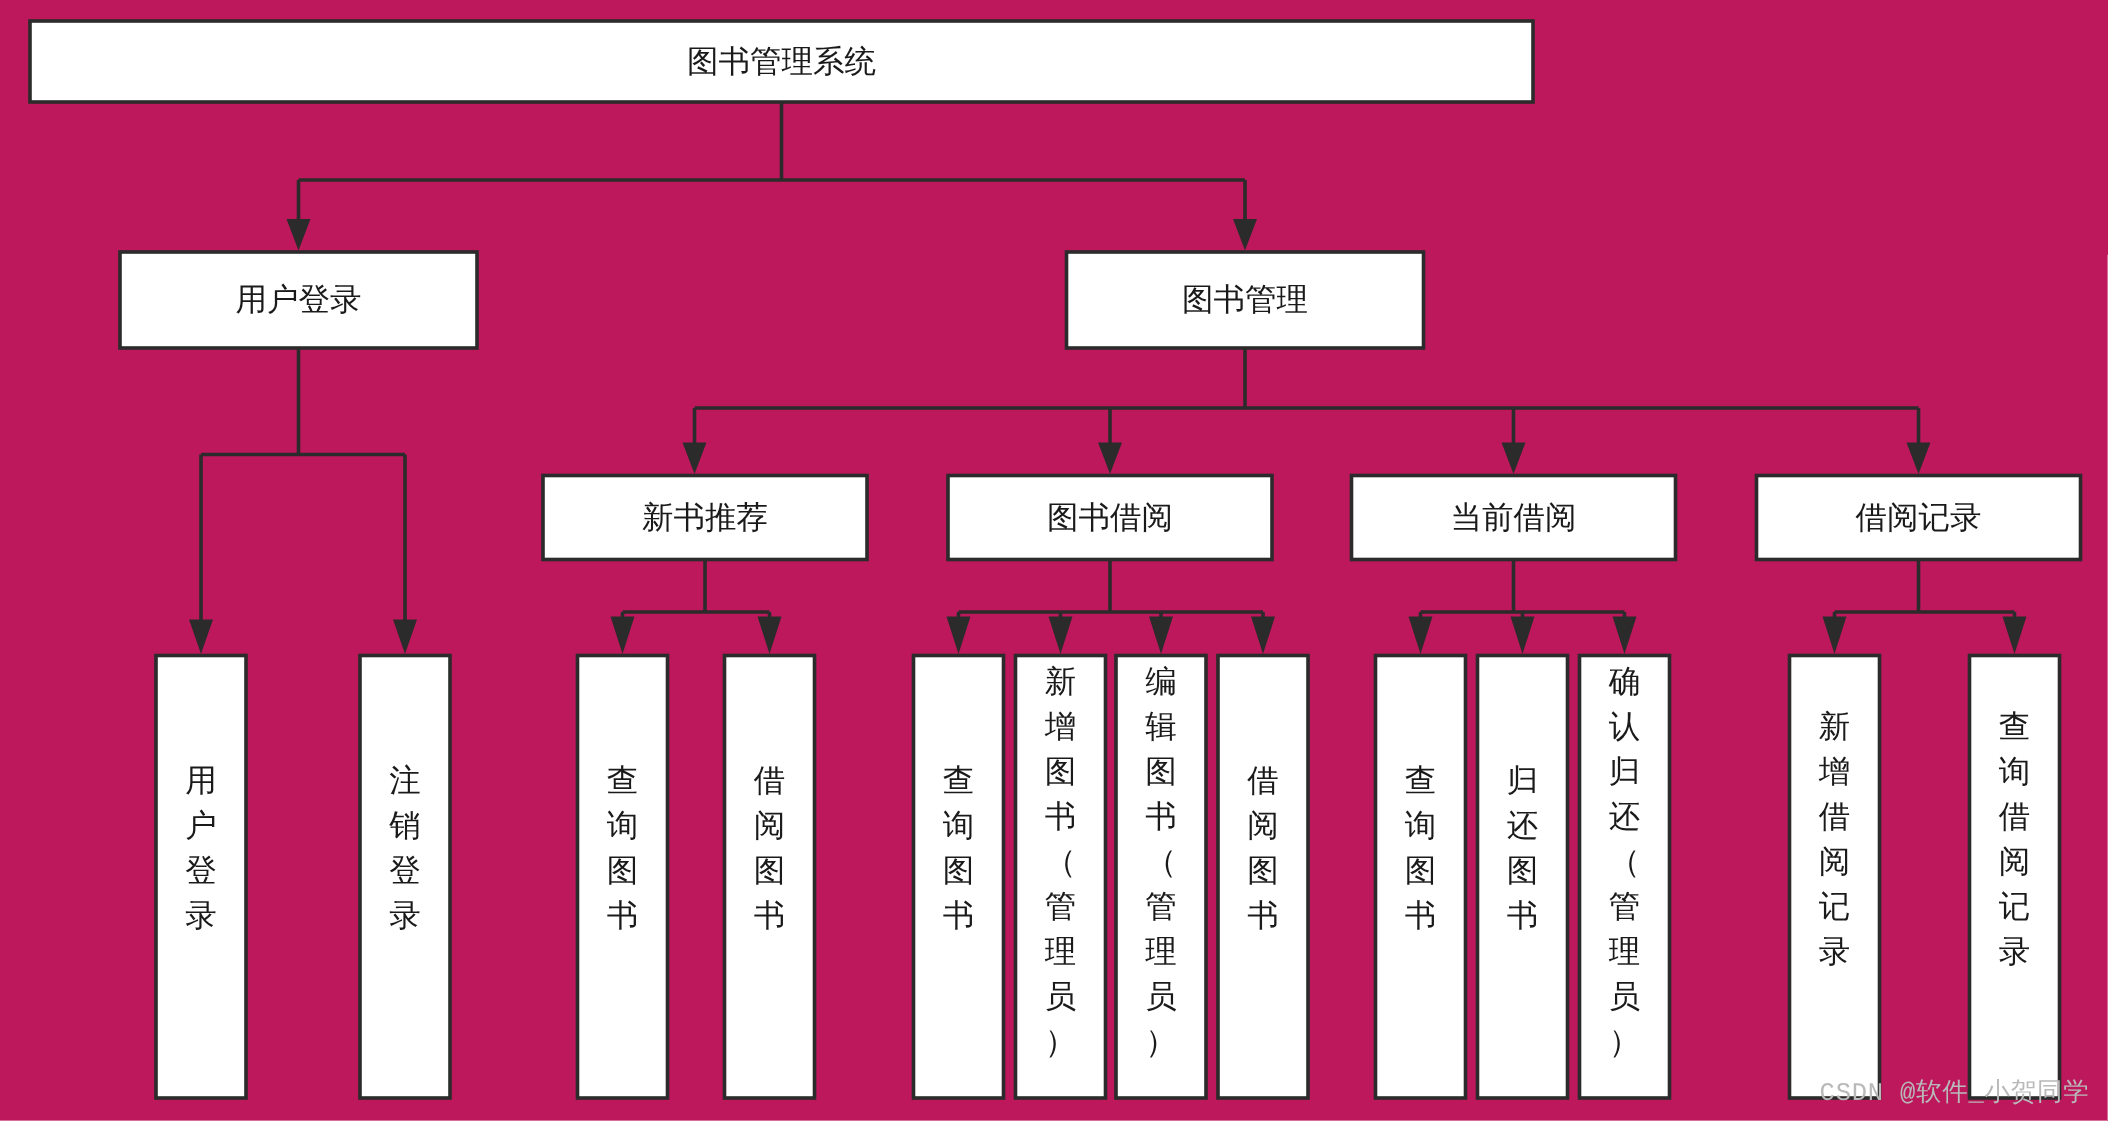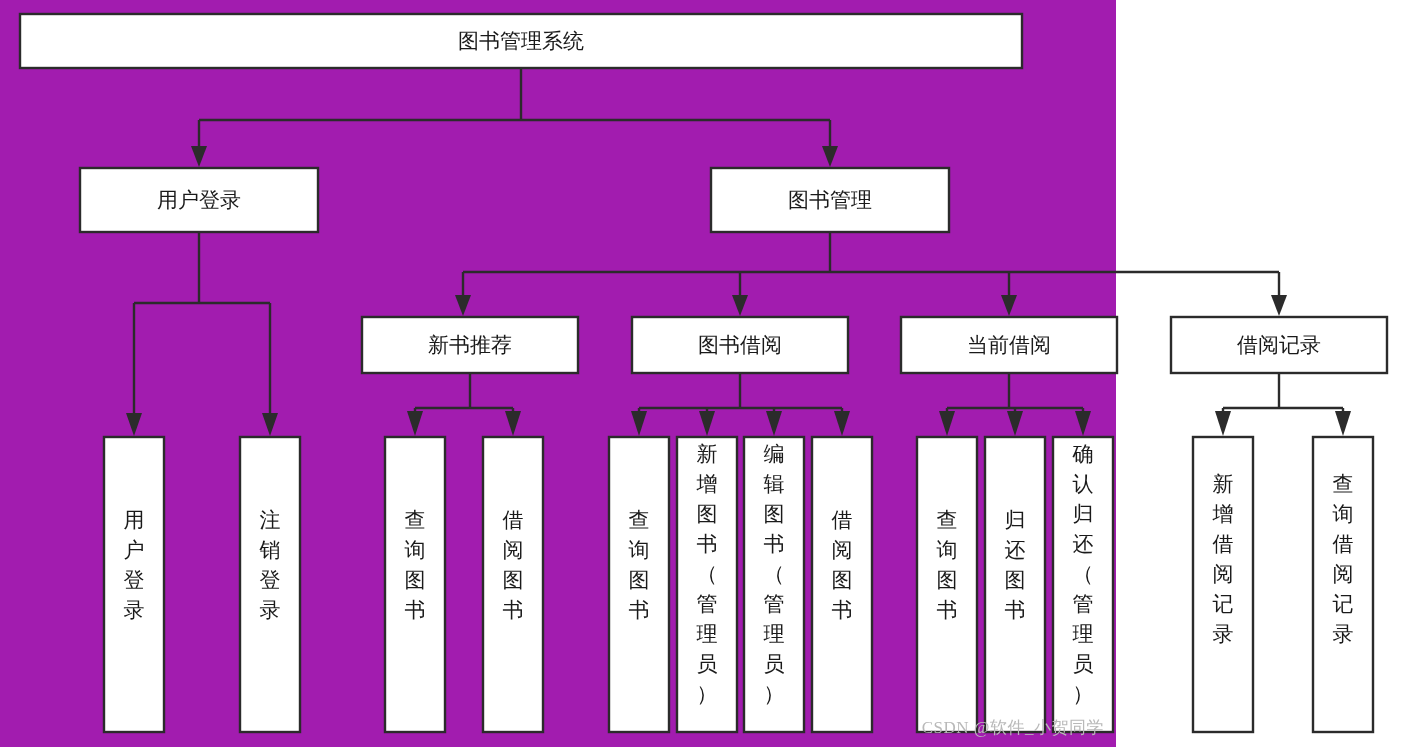--- a/index.html
+++ b/index.html
@@ -8,23 +8,23 @@
     background: #ffffff;
   }
   body {
     width: 1405px;
     height: 747px;
     font-family: "DejaVu Sans", "Liberation Sans", sans-serif;
     overflow: hidden;
   }
   #diagram-root {
     position: relative;
-    width: 1116px;
+    width: 1405px;
     height: 747px;
-    background: #a21caf;
+    background: #be185d;
   }
   svg.flow {
     position: absolute;
     top: 0;
     left: 0;
     width: 1405px;
     height: 747px;
   }
   .box-rect {
     fill: #ffffff;
@@ -51,21 +51,21 @@
   .label-v {
     font-family: "DejaVu Sans", "Liberation Sans", sans-serif;
     font-size: 21px;
     fill: #1a1a1a;
     text-anchor: middle;
   }
   .watermark {
     position: absolute;
     right: 12px;
     bottom: 8px;
-    font-family: Liberation Serif, serif;
+    font-family: Liberation Mono, monospace;
     font-size: 17px;
     color: #b9b9b9;
     white-space: nowrap;
     letter-spacing: 0.5px;
     pointer-events: none;
   }
 </style>
 </head>
 <body>
 

